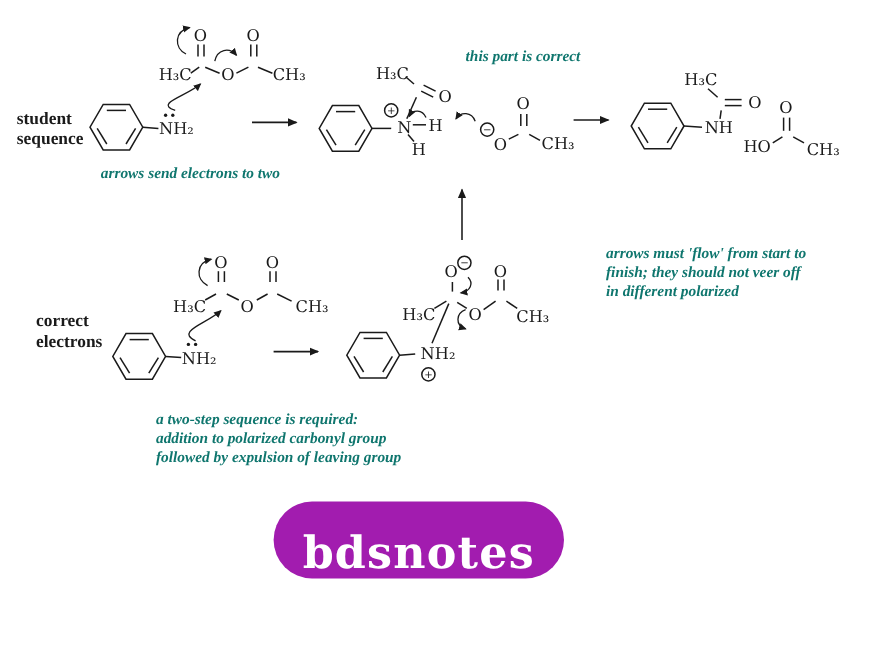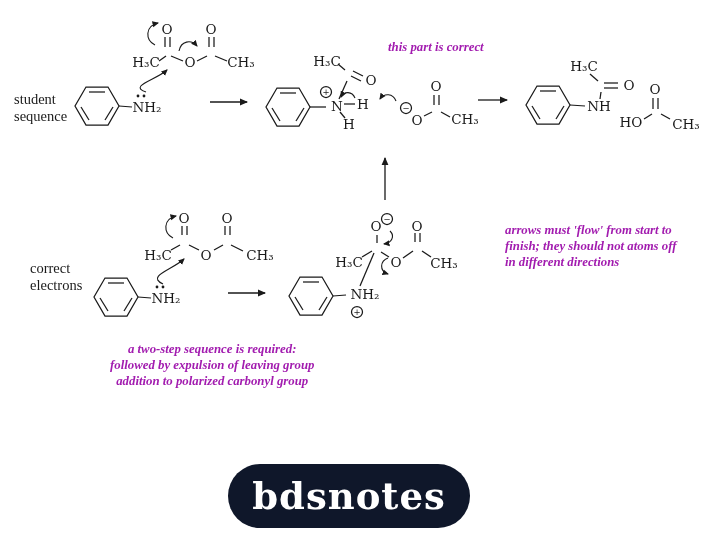--- a/index.html
+++ b/index.html
@@ -1,24 +1,24 @@
 <!DOCTYPE html>
 <html><head>
 <meta charset="utf-8">
 <style>
   html,body{margin:0;padding:0;background:#ffffff;}
   .canvas{position:relative;width:725px;height:538px;background:#ffffff;overflow:hidden;
           font-family:"Liberation Serif", serif;color:#1a1a1a;}
   svg{position:absolute;left:0;top:0;}
   .atom{font-family:"DejaVu Serif", serif;font-size:13.5px;fill:#1a1a1a;}
   .charge{font-family:"DejaVu Sans", sans-serif;font-size:8.5px;fill:#1a1a1a;}
-  .side-label{position:absolute;font-weight:normal;font-size:14.5px;line-height:17px;color:#1a1a1a;}
-  .note{position:absolute;font-style:italic;font-weight:bold;font-size:12.8px;line-height:15.8px;color:#a21caf;}
+  .side-label{position:absolute;font-weight:bold;font-size:14.5px;line-height:17px;color:#1a1a1a;}
+  .note{position:absolute;font-style:italic;font-weight:bold;font-size:12.8px;line-height:15.8px;color:#0f766e;}
   .badge{position:absolute;left:228px;top:418px;width:242px;height:64px;border-radius:32px;
-         background:#0f172a;display:flex;align-items:center;justify-content:center;margin-top:46px;}
+         background:#a21caf;display:flex;align-items:flex-end;justify-content:center;}
   .badge span{font-family:"DejaVu Serif", serif;font-weight:bold;font-size:37px;color:#ffffff;letter-spacing:1px;}
 </style>
 </head>
 <body>
 
 <div class="canvas">
 
 <svg width="725" height="538" viewBox="0 0 725 538">
   <defs>
     <marker id="ah" markerWidth="9" markerHeight="8" refX="7" refY="4" orient="auto" markerUnits="userSpaceOnUse">
@@ -261,35 +261,36 @@
   <div>student</div>
   <div>sequence</div>
 </div>
 
 <div class="side-label" style="left:30px;top:260px;">
   <div>correct</div>
   <div>electrons</div>
 </div>
 
 <div class="note" style="left:84px;top:137px;">
+  <div>arrows send electrons to two</div>
 </div>
 
 <div class="note" style="left:388px;top:40px;">
   <div>this part is correct</div>
 </div>
 
-<div class="note" style="left:505px;top:223px;font-style:italic;">
+<div class="note" style="left:505px;top:204px;font-style:italic;">
   <div>arrows must 'flow' from start to</div>
-  <div>finish; they should not atoms off</div>
-  <div>in different directions</div>
-</div>
-
-<div class="note" style="left:110px;top:342px;text-align:center;">
+  <div>finish; they should not veer off</div>
+  <div>in different polarized</div>
+</div>
+
+<div class="note" style="left:130px;top:342px;">
   <div>a two-step sequence is required:</div>
+  <div>addition to polarized carbonyl group</div>
   <div>followed by expulsion of leaving group</div>
-  <div>addition to polarized carbonyl group</div>
 </div>
 
 <div class="badge">
   <span>bdsnotes</span>
 </div>
 
 </div>
 
 </body></html>

